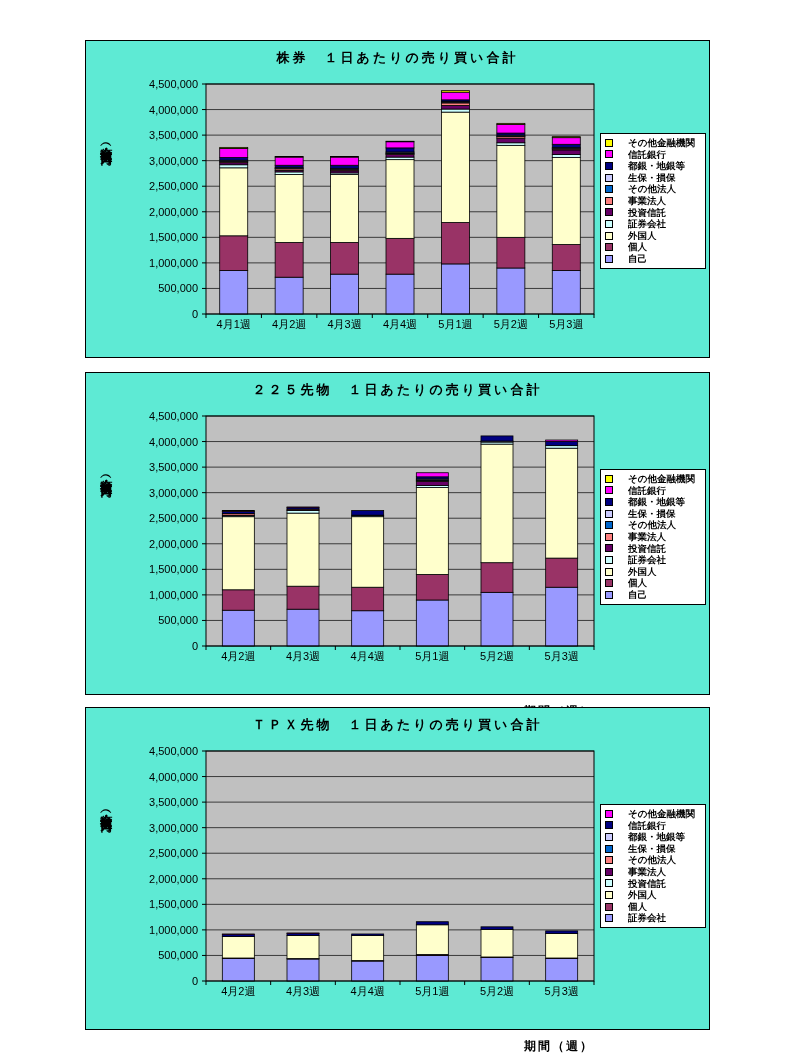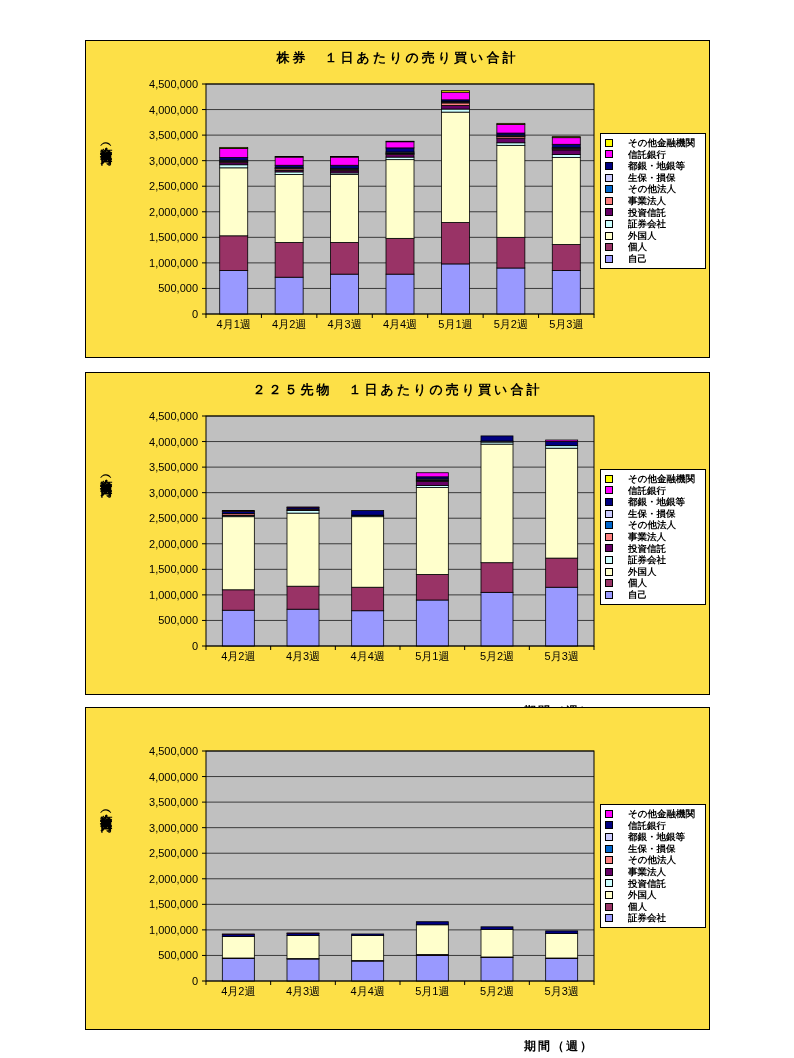--- a/index.html
+++ b/index.html
@@ -1,21 +1,21 @@
 <!DOCTYPE html>
 <html><head>
 <meta charset="utf-8">
 <style>
   html,body{margin:0;padding:0;}
   body{
     width:794px;height:1058px;background:#FFFFFF;position:relative;
     font-family:"Liberation Sans","DejaVu Sans",sans-serif;color:#000;
   }
   .chart-box{
-    position:absolute;left:85px;width:625px;background:#fde047;
+    position:absolute;left:85px;width:625px;background:#5eead4;
     border:1px solid #000;box-sizing:border-box;
   }
   #box-0{top:40px;height:318px;}
   #box-1{top:372px;height:323px;}
   #box-2{top:707px;height:323px;}
   .chart-title{
     position:absolute;top:8px;left:0;width:100%;margin:0;
     text-align:center;font-size:13px;font-weight:bold;letter-spacing:3px;
   }
   .y-title{
@@ -362,20 +362,21 @@
         <span class="legend-label">個人</span>
       </div>
       <div class="legend-item">
         <span class="legend-swatch" style="background: rgb(153, 153, 255);"></span>
         <span class="legend-label">自己</span>
       </div>
     </div>
 </section>
 
 <section class="chart-box" id="box-2">
+  <h2 class="chart-title">ＴＰＸ先物　１日あたりの売り買い合計</h2>
   <div class="y-title">金額（単位・百万円）</div>
   <svg class="plot-svg">
       <rect x="120" y="43" width="388" height="230" fill="#C0C0C0"></rect>
       <line x1="120" y1="43" x2="508" y2="43" stroke="#000000" stroke-width="0.7"></line>
       <line x1="116" y1="43" x2="120" y2="43" stroke="#000" stroke-width="1"></line>
       <text x="112" y="47" text-anchor="end" font-size="11" fill="#000">4,500,000</text>
       <line x1="120" y1="68.55555555555556" x2="508" y2="68.55555555555556" stroke="#000000" stroke-width="0.7"></line>
       <line x1="116" y1="68.55555555555556" x2="120" y2="68.55555555555556" stroke="#000" stroke-width="1"></line>
       <text x="112" y="72.55555555555556" text-anchor="end" font-size="11" fill="#000">4,000,000</text>
       <line x1="120" y1="94.11111111111111" x2="508" y2="94.11111111111111" stroke="#000000" stroke-width="0.7"></line>

